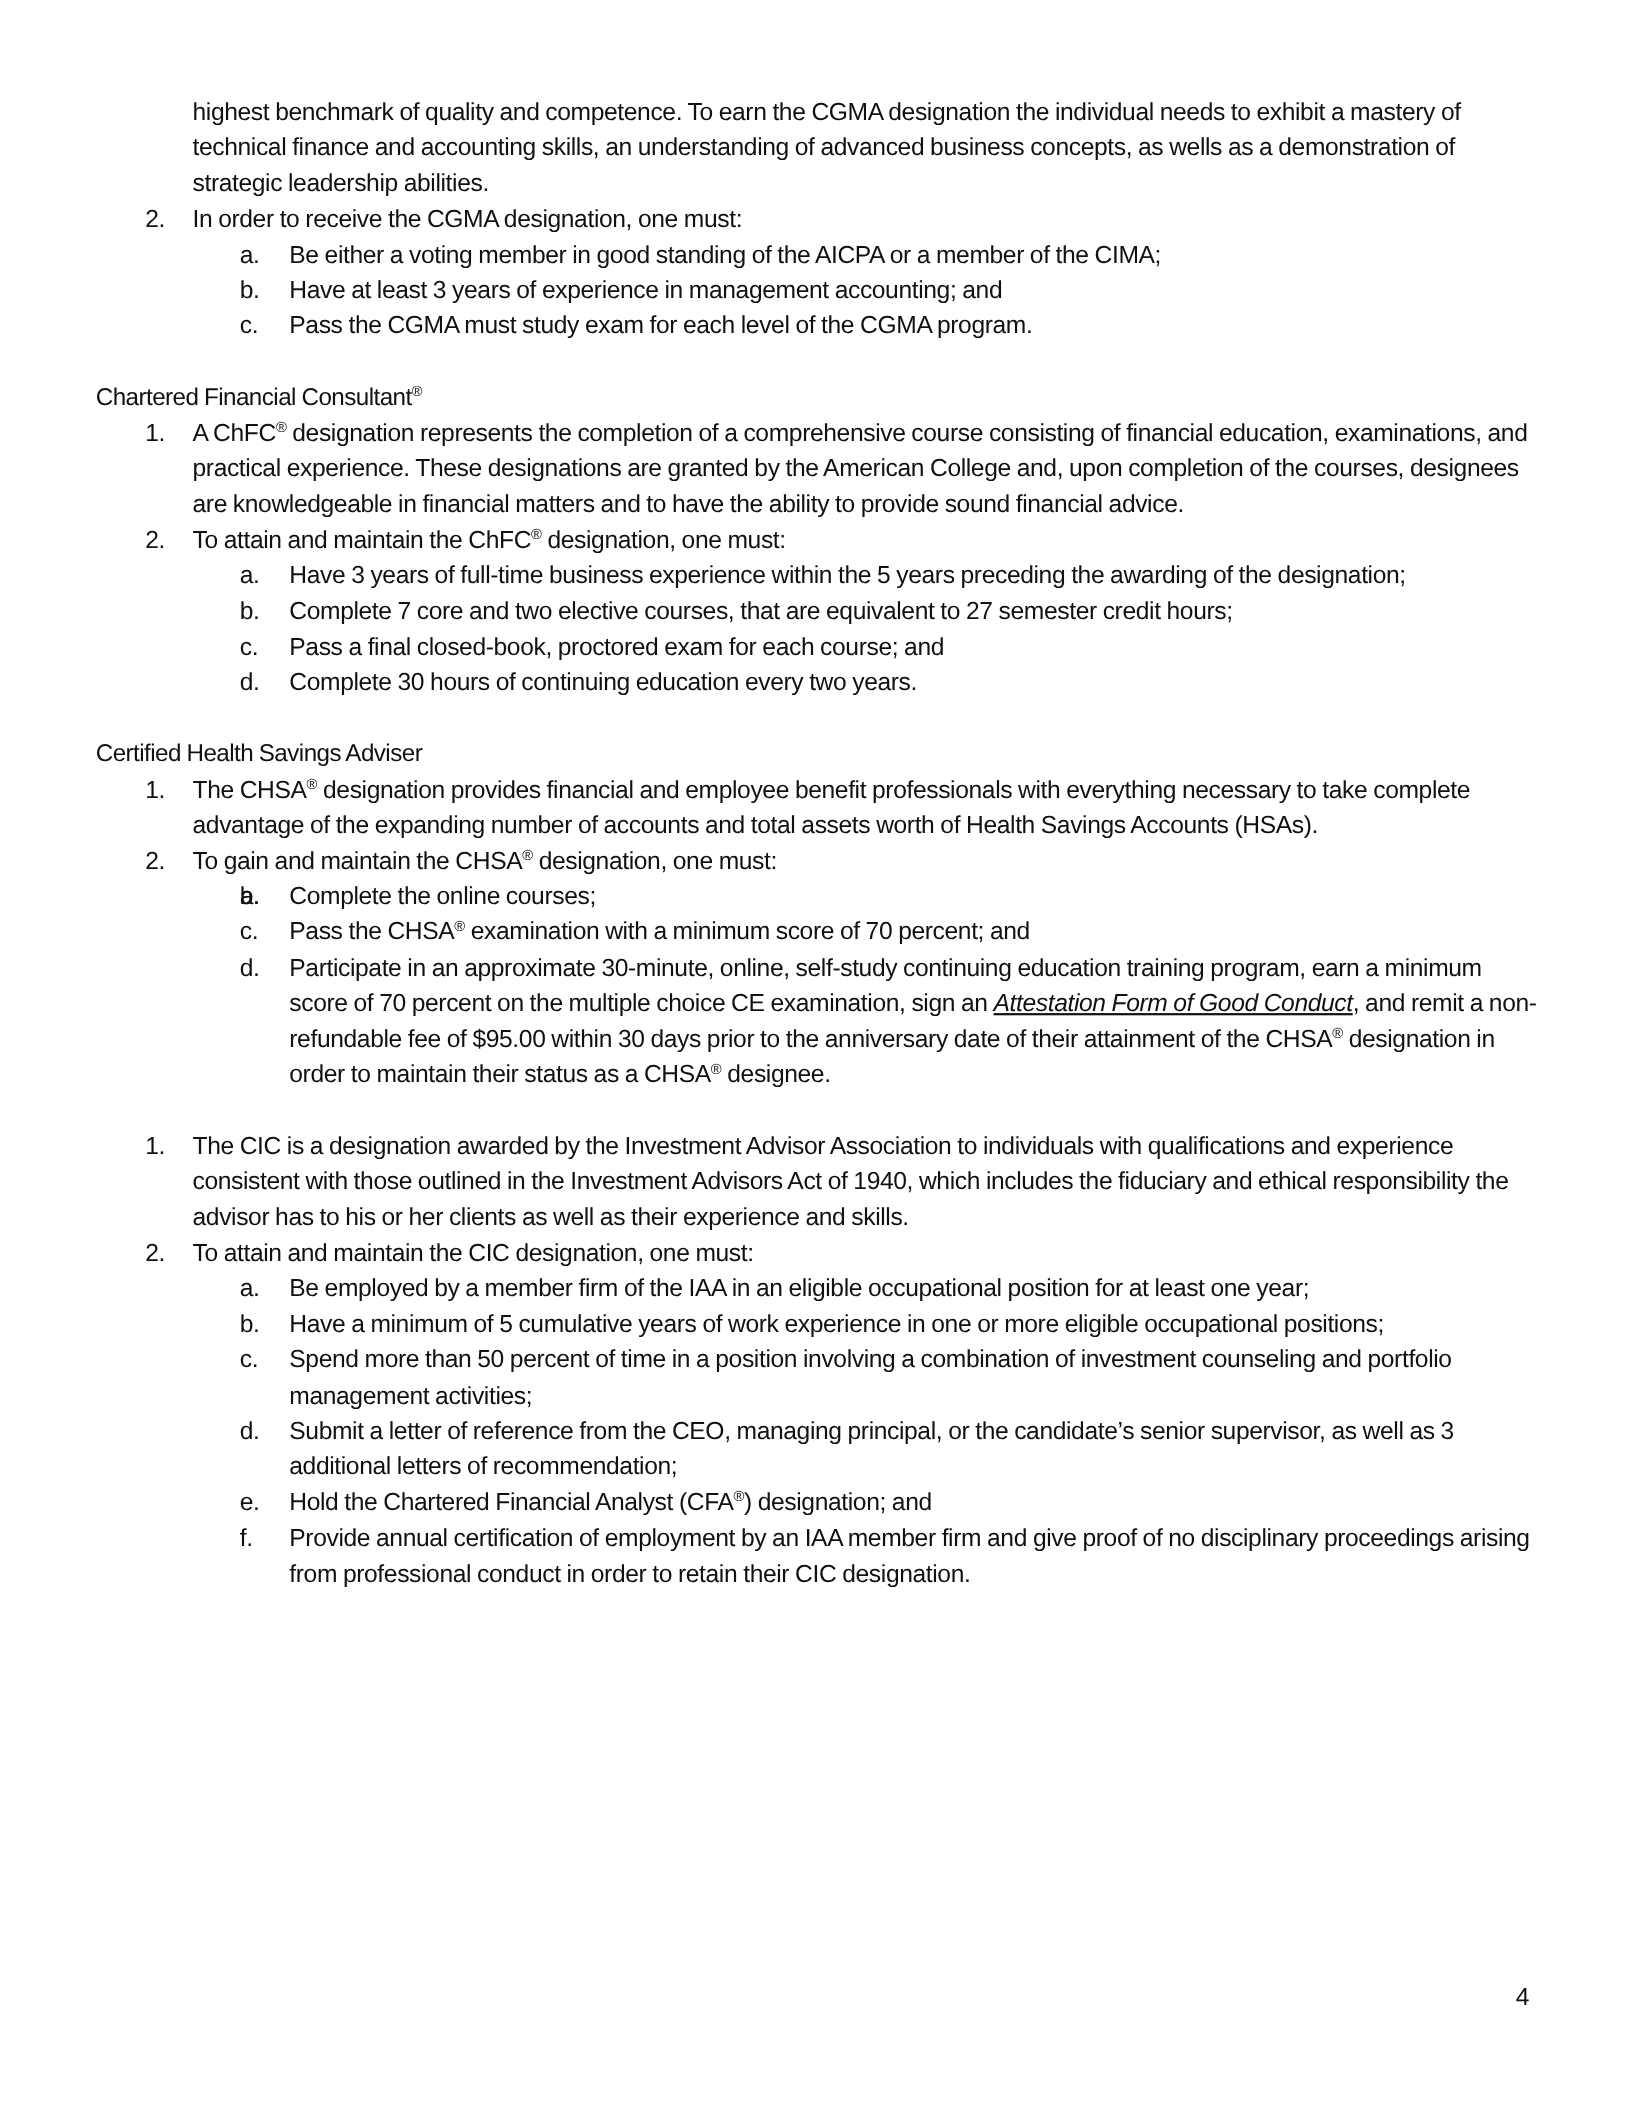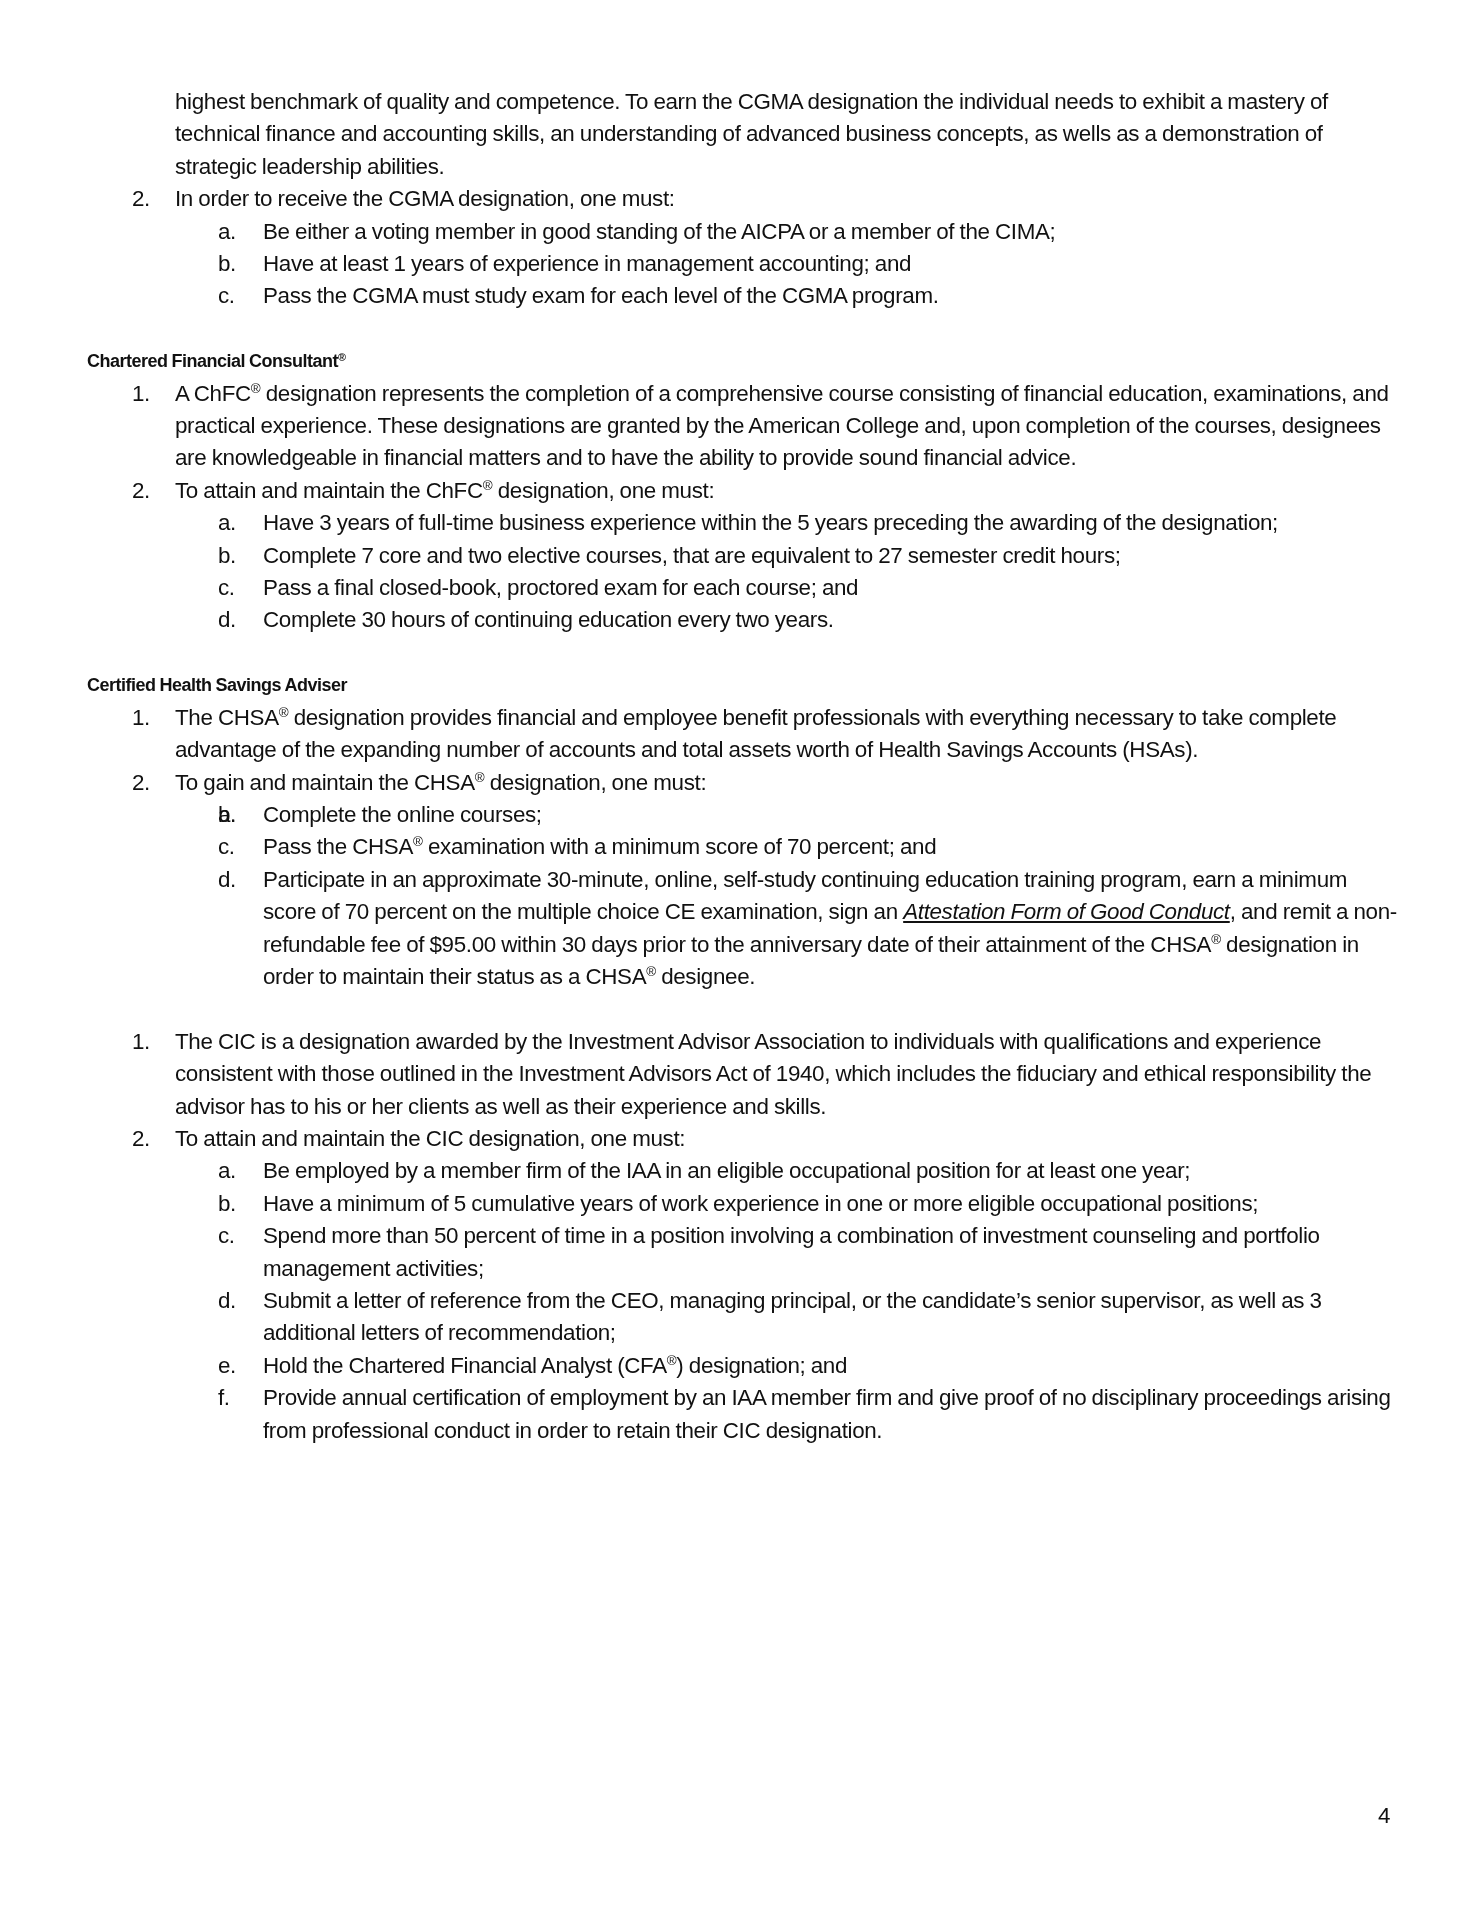--- a/index.html
+++ b/index.html
@@ -26,23 +26,23 @@
       position: absolute;
       left: 87px;
       top: 86px;
       width: 1310px;
       font-size: 22.4px;
       line-height: 32.4px;
       letter-spacing: -0.35px;
       word-spacing: -0.5px;
     }
     .heading {
-      font-weight: bold;
+      font-weight: normal;
       margin: 0;
-      font-size: 18px;
+      font-size: 22px;
       line-height: 32.4px;
       letter-spacing: -0.5px;
     }
     .gap {
       height: 32.4px;
     }
     .lvl1 {
       position: relative;
       padding-left: 88px;
     }
@@ -87,21 +87,21 @@
     <div class="lvl1">
       <span class="num">2.</span>
       <span>In order to receive the CGMA designation, one must:</span>
     </div>
     <div class="lvl2">
       <span class="num">a.</span>
       <span>Be either a voting member in good standing of the AICPA or a member of the CIMA;</span>
     </div>
     <div class="lvl2">
       <span class="num">b.</span>
-      <span>Have at least 1 years of experience in management accounting; and</span>
+      <span>Have at least 3 years of experience in management accounting; and</span>
     </div>
     <div class="lvl2">
       <span class="num">c.</span>
       <span>Pass the CGMA must study exam for each level of the CGMA program.</span>
     </div>
 
     <div class="gap"></div>
 
     <div class="heading">
       <span>Chartered Financial Consultant</span><sup class="reg">®</sup>

